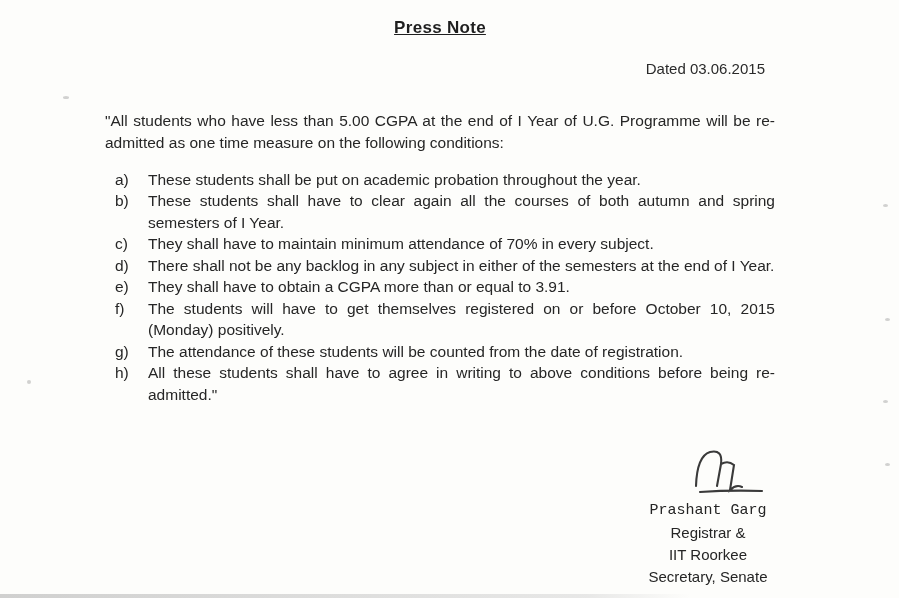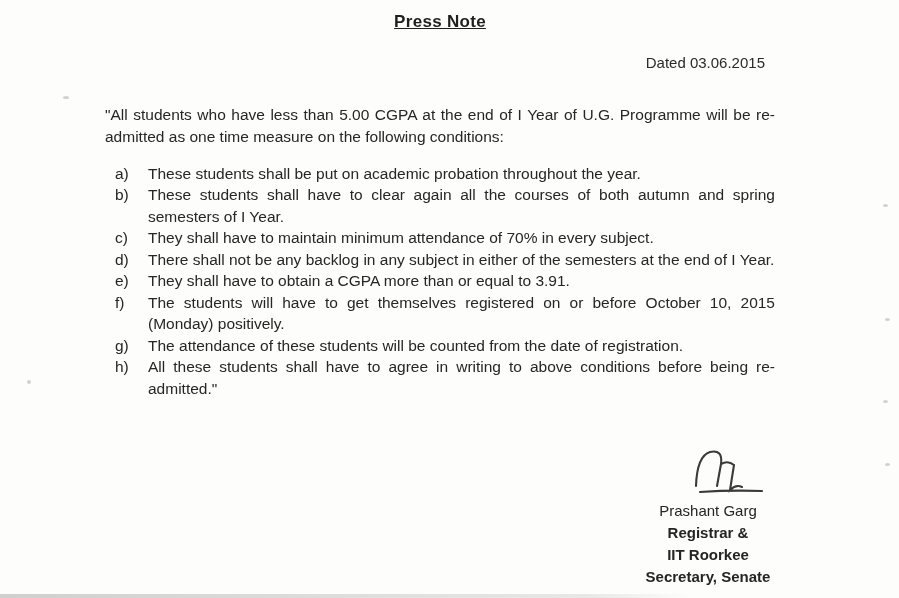--- a/index.html
+++ b/index.html
@@ -16,21 +16,21 @@
     overflow: hidden;
     color: #272727;
   }
   .content {
     position: absolute;
     left: 105px;
     top: 0;
     width: 670px;
   }
   .doc-title {
-    margin-top: 12px;
+    margin-top: 18px;
     text-align: center;
     font-size: 17px;
     font-weight: bold;
     text-decoration: underline;
     letter-spacing: 0.3px;
     color: #1f1f1f;
   }
   .doc-date {
     margin-top: 22px;
     text-align: right;
@@ -70,22 +70,22 @@
     width: 192px;
     text-align: center;
     font-size: 15px;
     line-height: 22px;
     color: #252525;
   }
   .signature-scribble {
     display: block;
     margin: 0 auto 2px 78px;
   }
-  .sig-name { font-weight: normal; }
-  .sig-role { font-weight: bold; text-align: center; }
+  .sig-name { font-weight: normal; font-family: Liberation Mono, monospace; }
+  .sig-role { font-weight: normal; text-align: center; }
   .speck {
     position: absolute;
     background: #9b9b9b;
     border-radius: 50%;
     opacity: 0.45;
   }
   .bottom-scan-edge {
     position: absolute;
     left: 0;
     bottom: 0;

